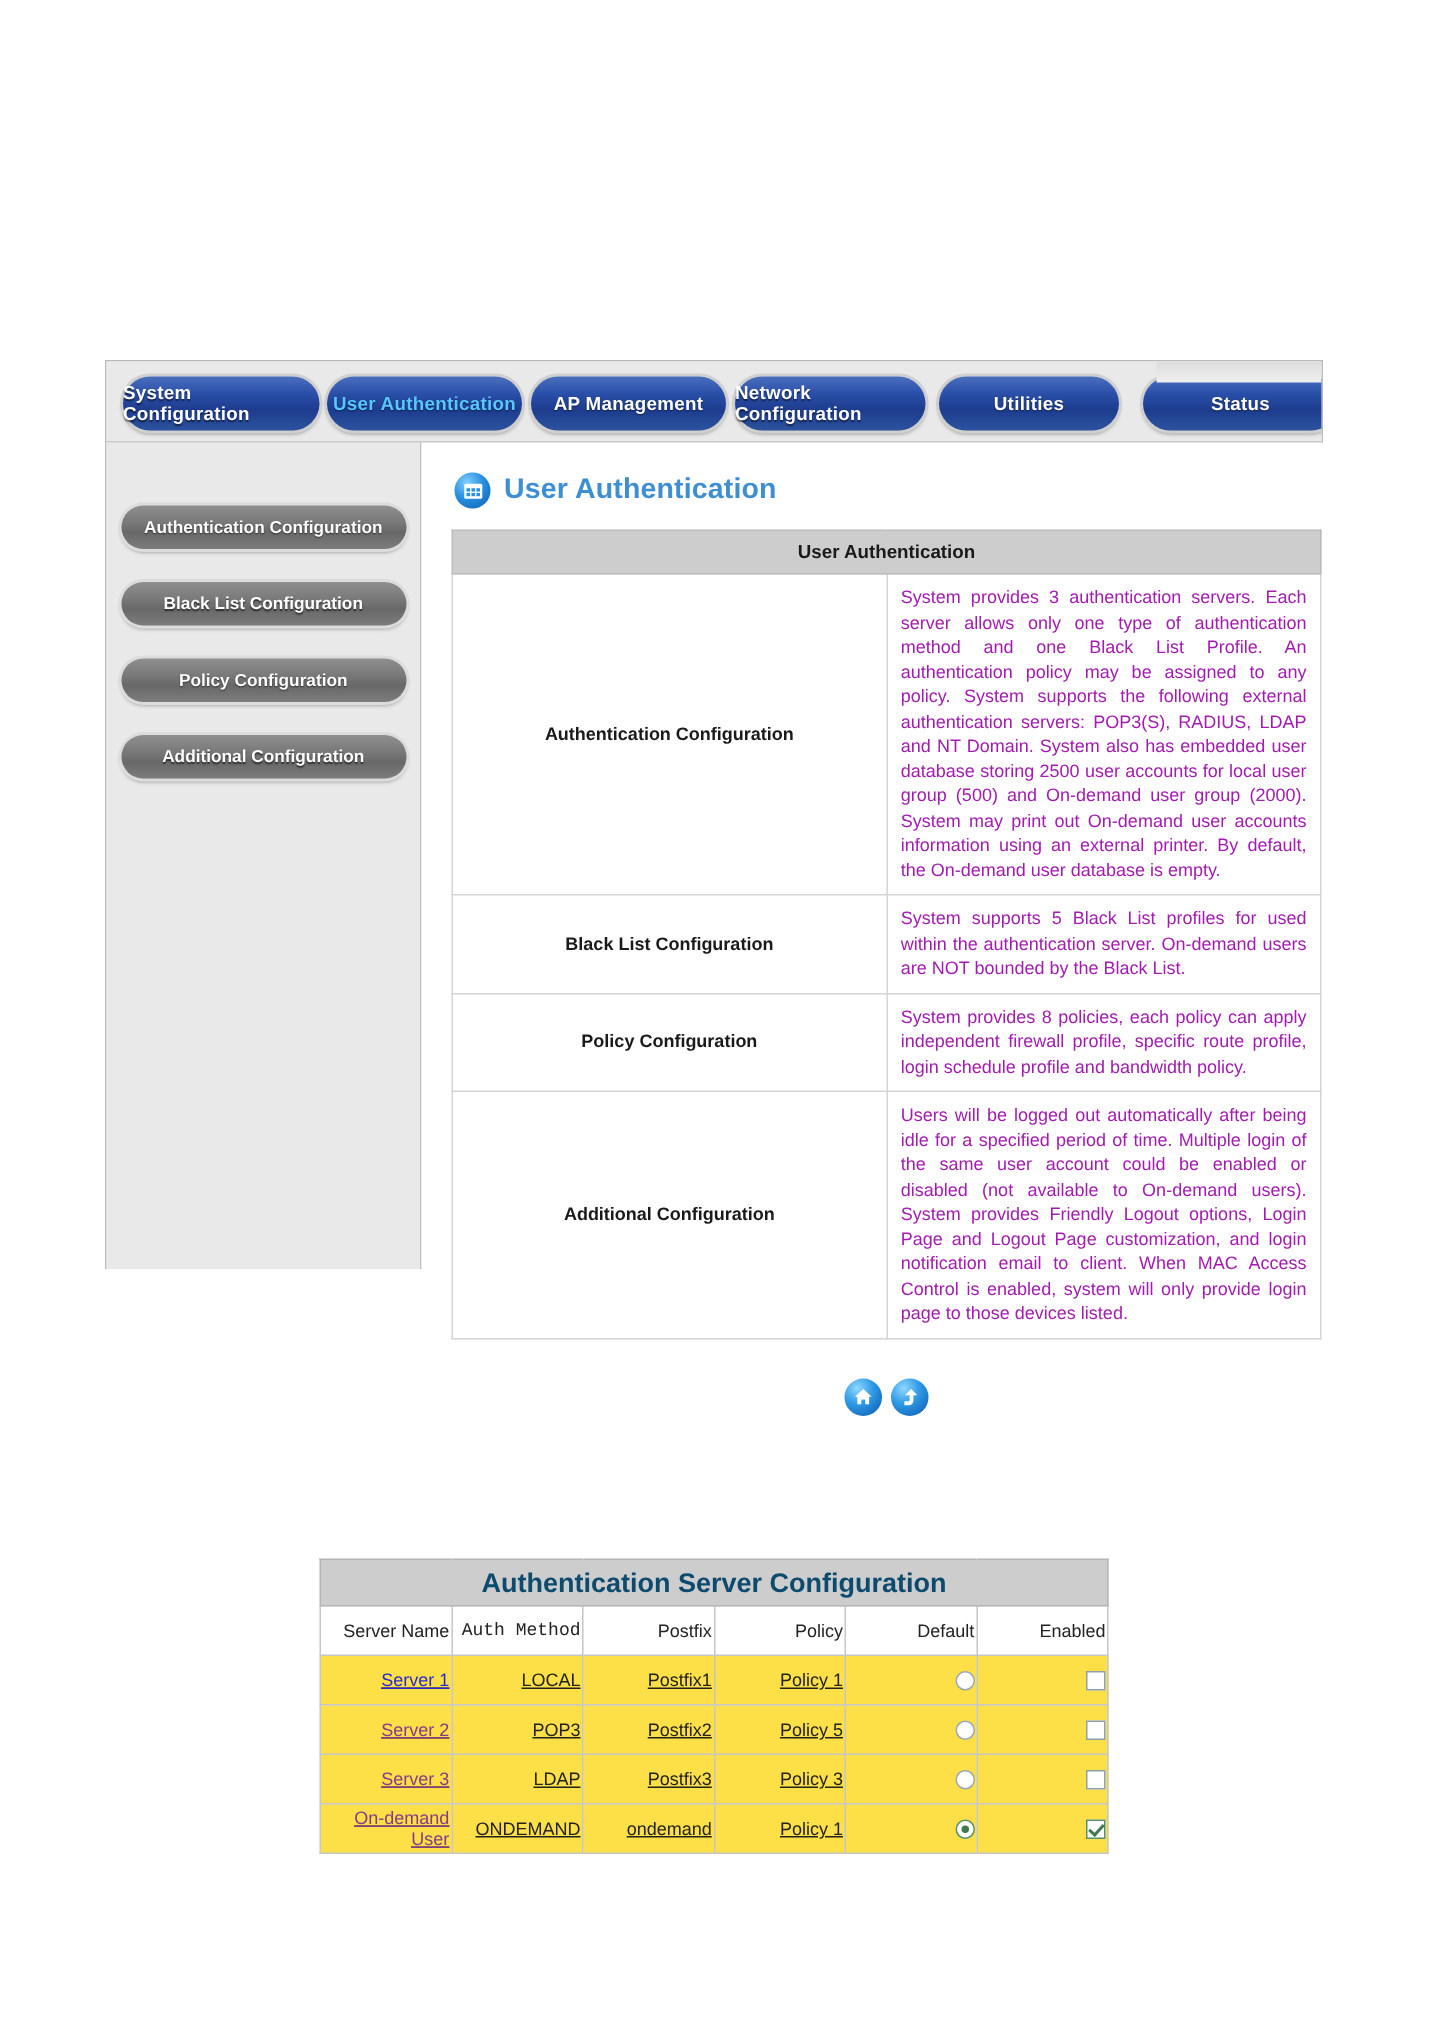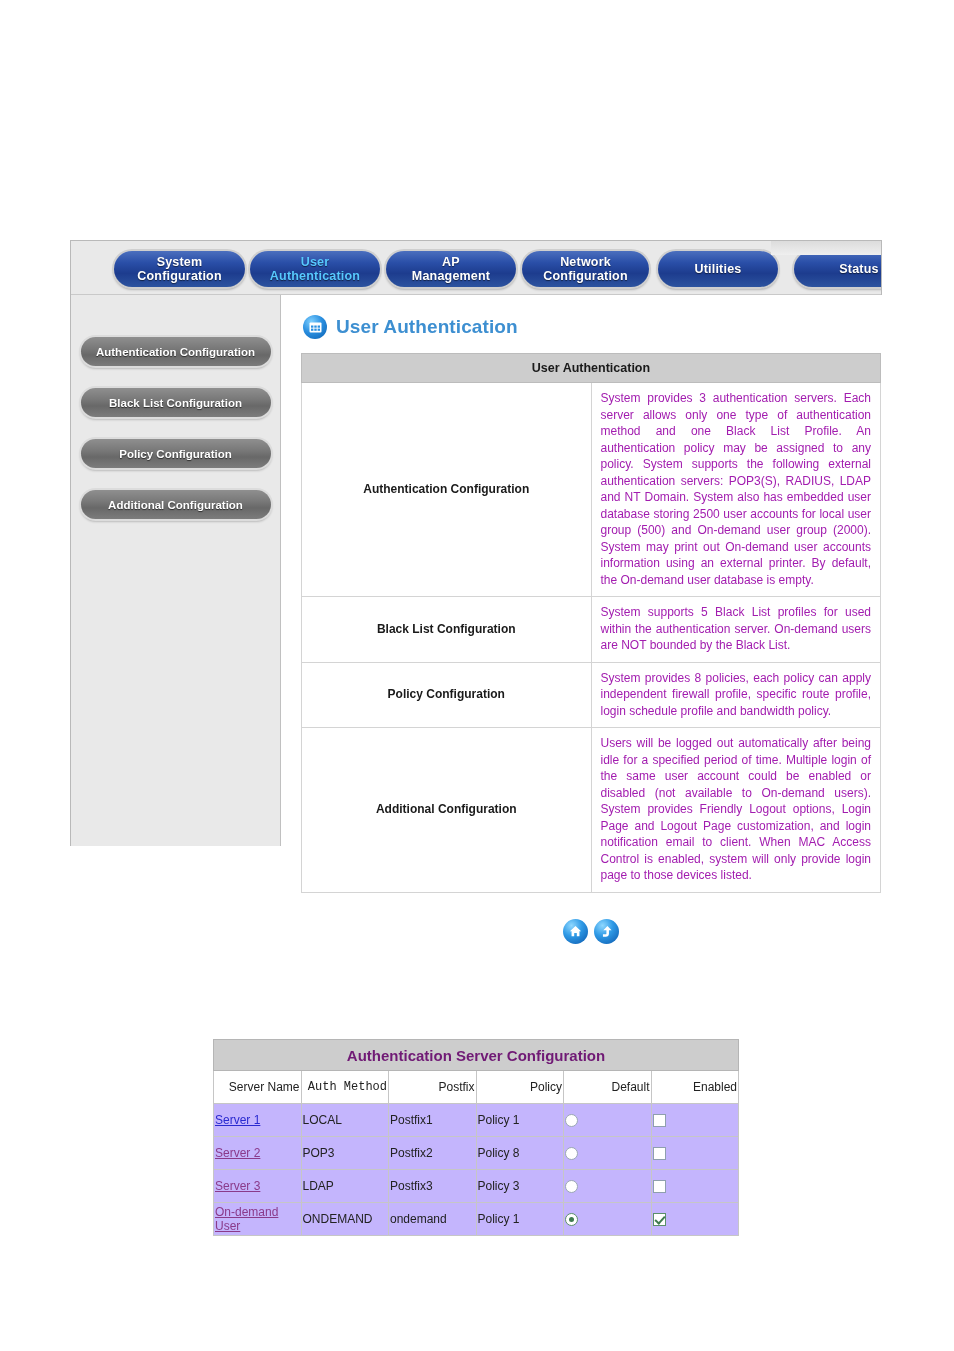--- a/index.html
+++ b/index.html
@@ -47,31 +47,30 @@
   .tab {
     position: absolute;
     top: 10px;
     height: 36px;
     border-radius: 20px;
     background: linear-gradient(180deg,#4b6fbe 0%, #2a4fa8 32%, #1d3c8e 62%, #2c539f 100%);
     box-shadow: 0 0 0 2px #cfcfcf, 0 2px 3px rgba(0,0,0,0.45);
     display: flex;
     align-items: center;
     justify-content: center;
-    text-align: center;
+    text-align: left;
     color: #ffffff;
     font-size: 12.5px;
     font-weight: bold;
     line-height: 14px;
     letter-spacing: 0.2px;
     text-shadow: 0 1px 1px rgba(0,0,0,0.55);
     cursor: pointer;
     box-sizing: border-box;
-    padding: 0 21px;
-    margin-left: 32px;
+    padding: 0 0;
   }
   .tab.active { color: #57c8ff; }
   .tab-t1 { left: 11px;  width: 131px; }
   .tab-t2 { left: 147px; width: 130px; }
   .tab-t3 { left: 283px; width: 130px; }
   .tab-t4 { left: 419px; width: 127px; }
   .tab-t5 { left: 555px; width: 120px; }
   .tab-t6 { left: 691px; width: 130px; }
 
   
@@ -197,41 +196,42 @@
   table.srv {
     border-collapse: collapse;
     width: 100%;
     border: 1px solid #b5b5b5;
     table-layout: fixed;
   }
   table.srv th.caption {
     background: #cdcdcd;
     border: 1px solid #b5b5b5;
     height: 28px;
-    font-size: 15px;
-    font-weight: bold;
-    color: #701a75;
+    font-size: 18px;
+    font-weight: bold;
+    color: #0c4a6e;
     text-align: center;
   }
   table.srv th.col {
     border: 1px solid #c6c6c6;
     height: 30px;
     font-size: 12px;
     font-weight: normal;
     color: #222222;
     text-align: right;
     background: #ffffff;
   }
   table.srv td {
     border: 1px solid #c6c6c6;
     height: 30px;
     font-size: 12px;
     color: #222222;
-    text-align: left;
-    background: #c4b5fd;
+    text-align: right;
+    background: #fde047;
+    text-decoration: underline;
   }
   table.srv a.srvlink {
     color: #2a2ad0;
     text-decoration: underline;
     font-size: 12px;
   }
   table.srv a.srvlink.visited { color: #8a3a8a; }
 
   .radio {
     display: inline-block;
@@ -390,21 +390,21 @@
         <td>Postfix1</td>
         <td>Policy 1</td>
         <td><span class="radio"></span></td>
         <td><span class="cbox"></span></td>
       </tr>
 
       <tr>
         <td><a class="srvlink visited" href="#">Server 2</a></td>
         <td>POP3</td>
         <td>Postfix2</td>
-        <td>Policy 8</td>
+        <td>Policy 5</td>
         <td><span class="radio"></span></td>
         <td><span class="cbox"></span></td>
       </tr>
 
       <tr>
         <td><a class="srvlink visited" href="#">Server 3</a></td>
         <td>LDAP</td>
         <td>Postfix3</td>
         <td>Policy 3</td>
         <td><span class="radio"></span></td>

